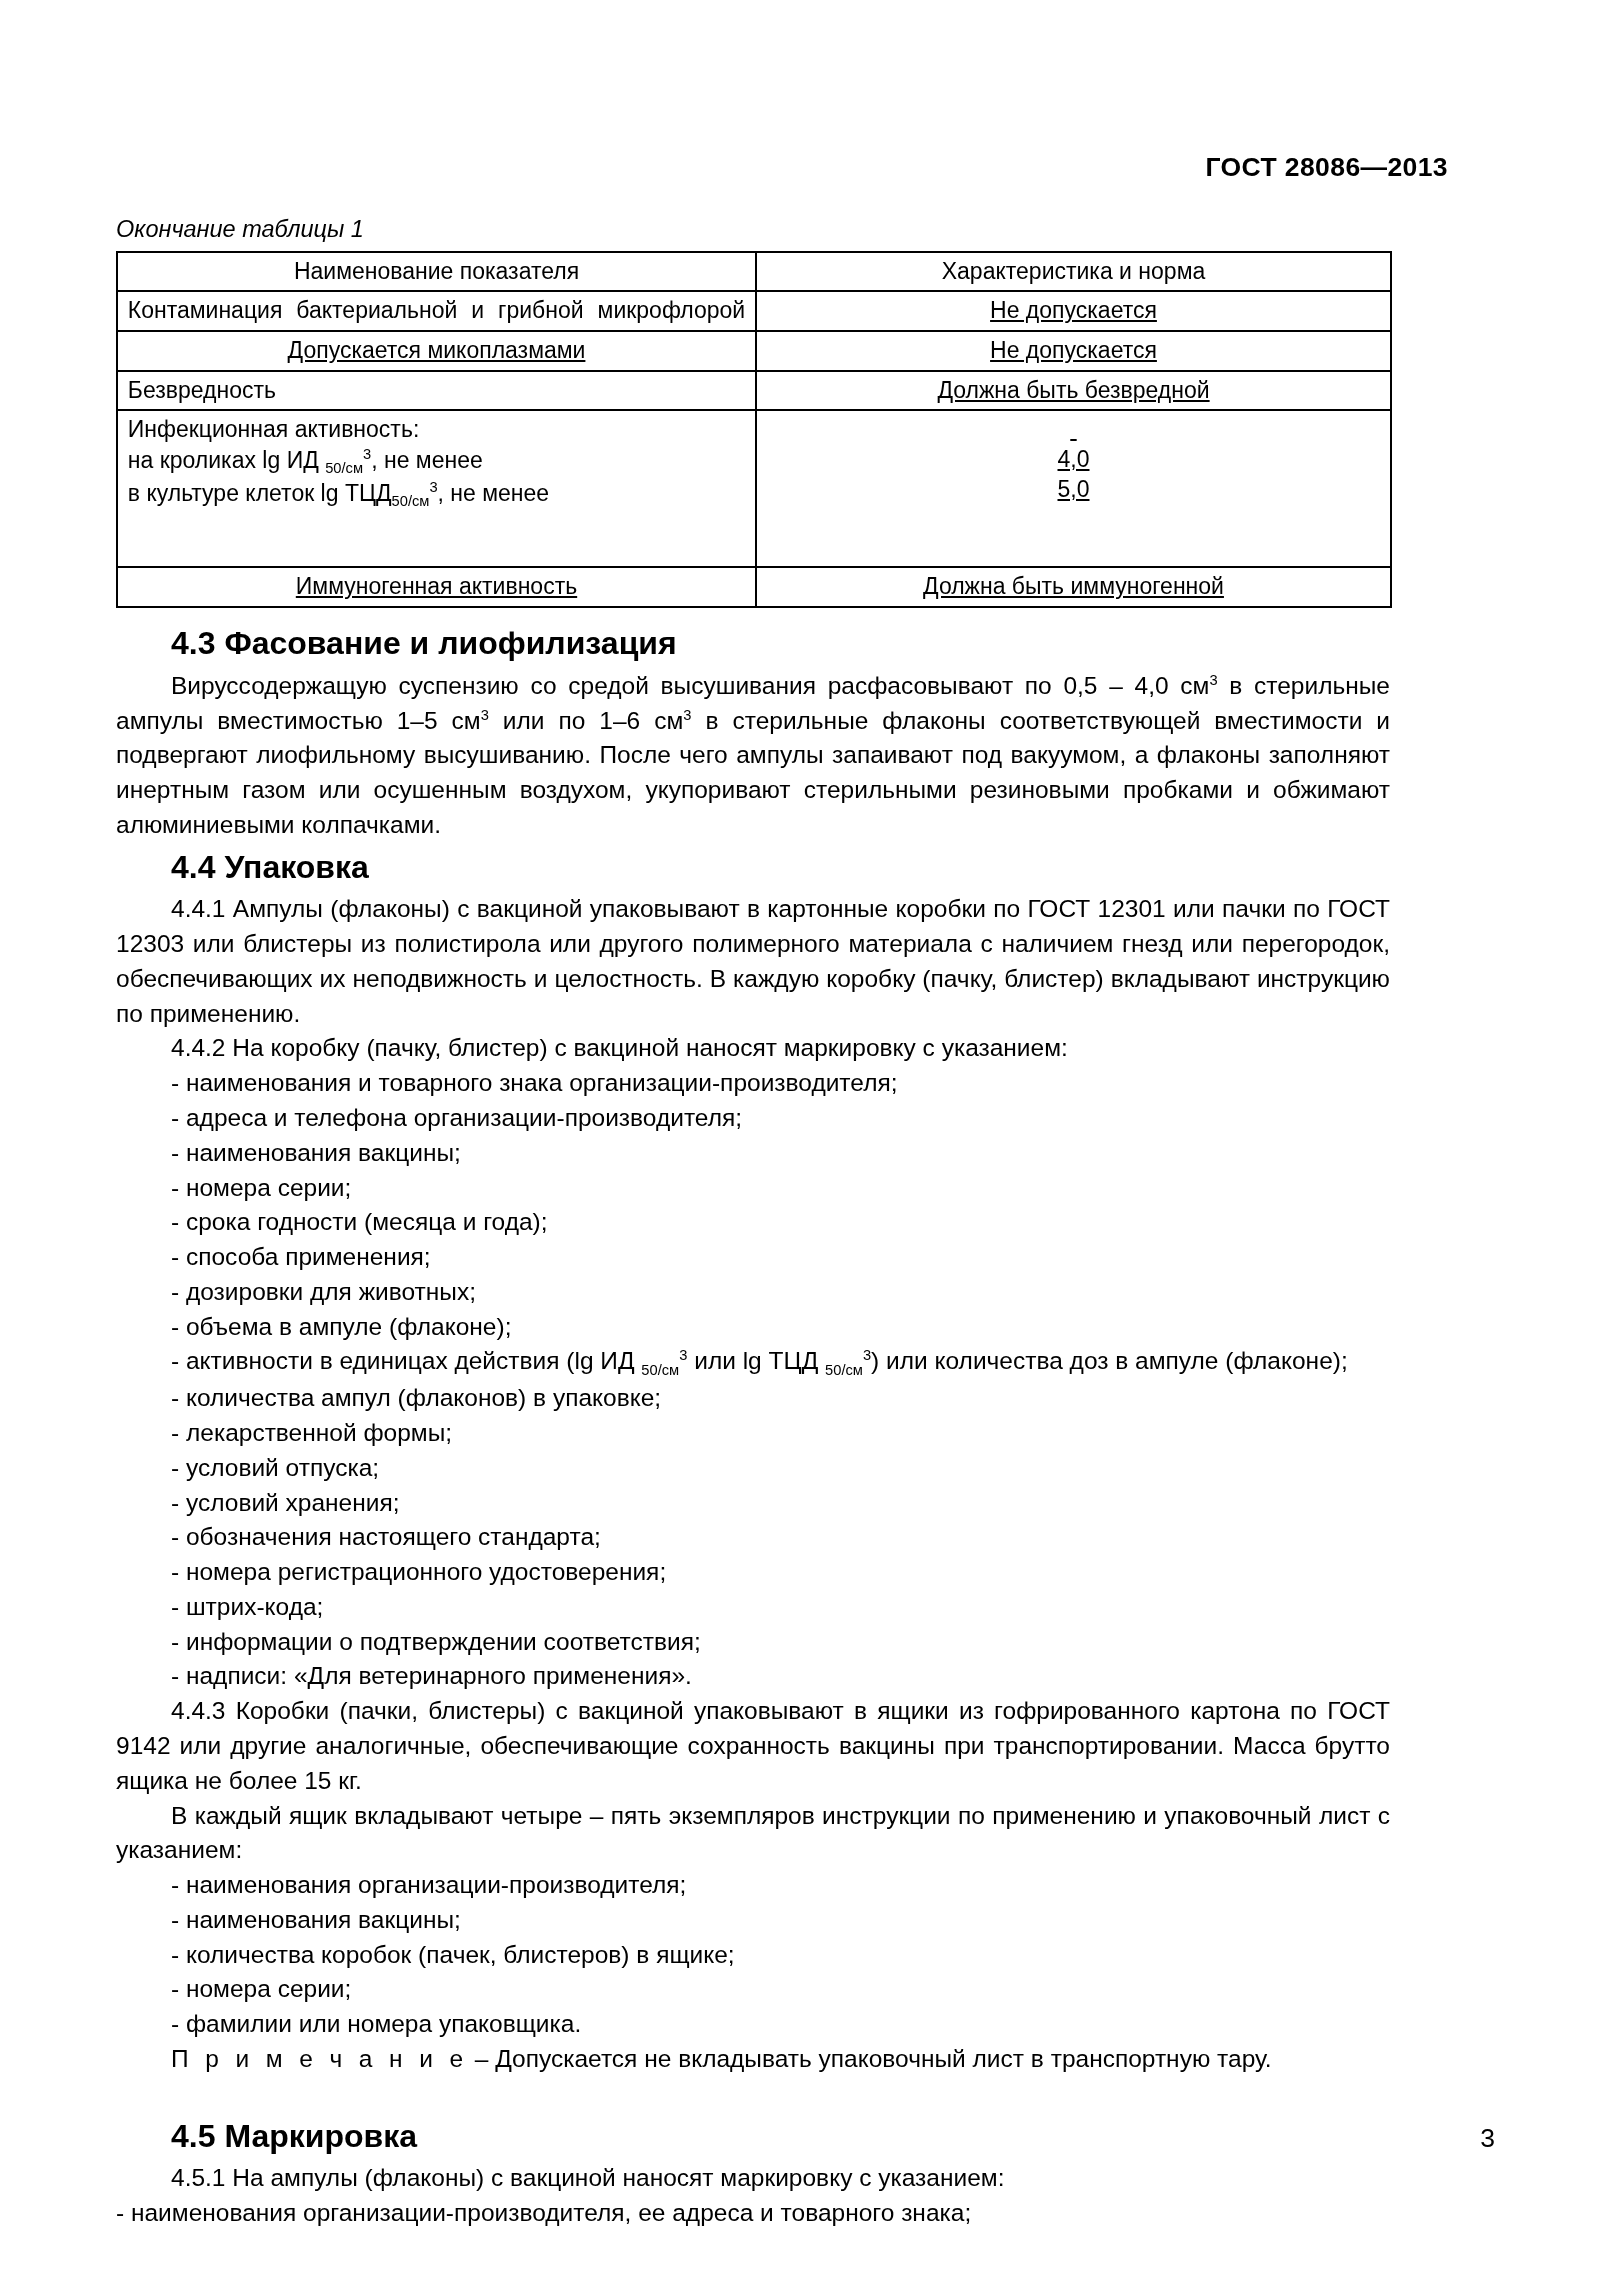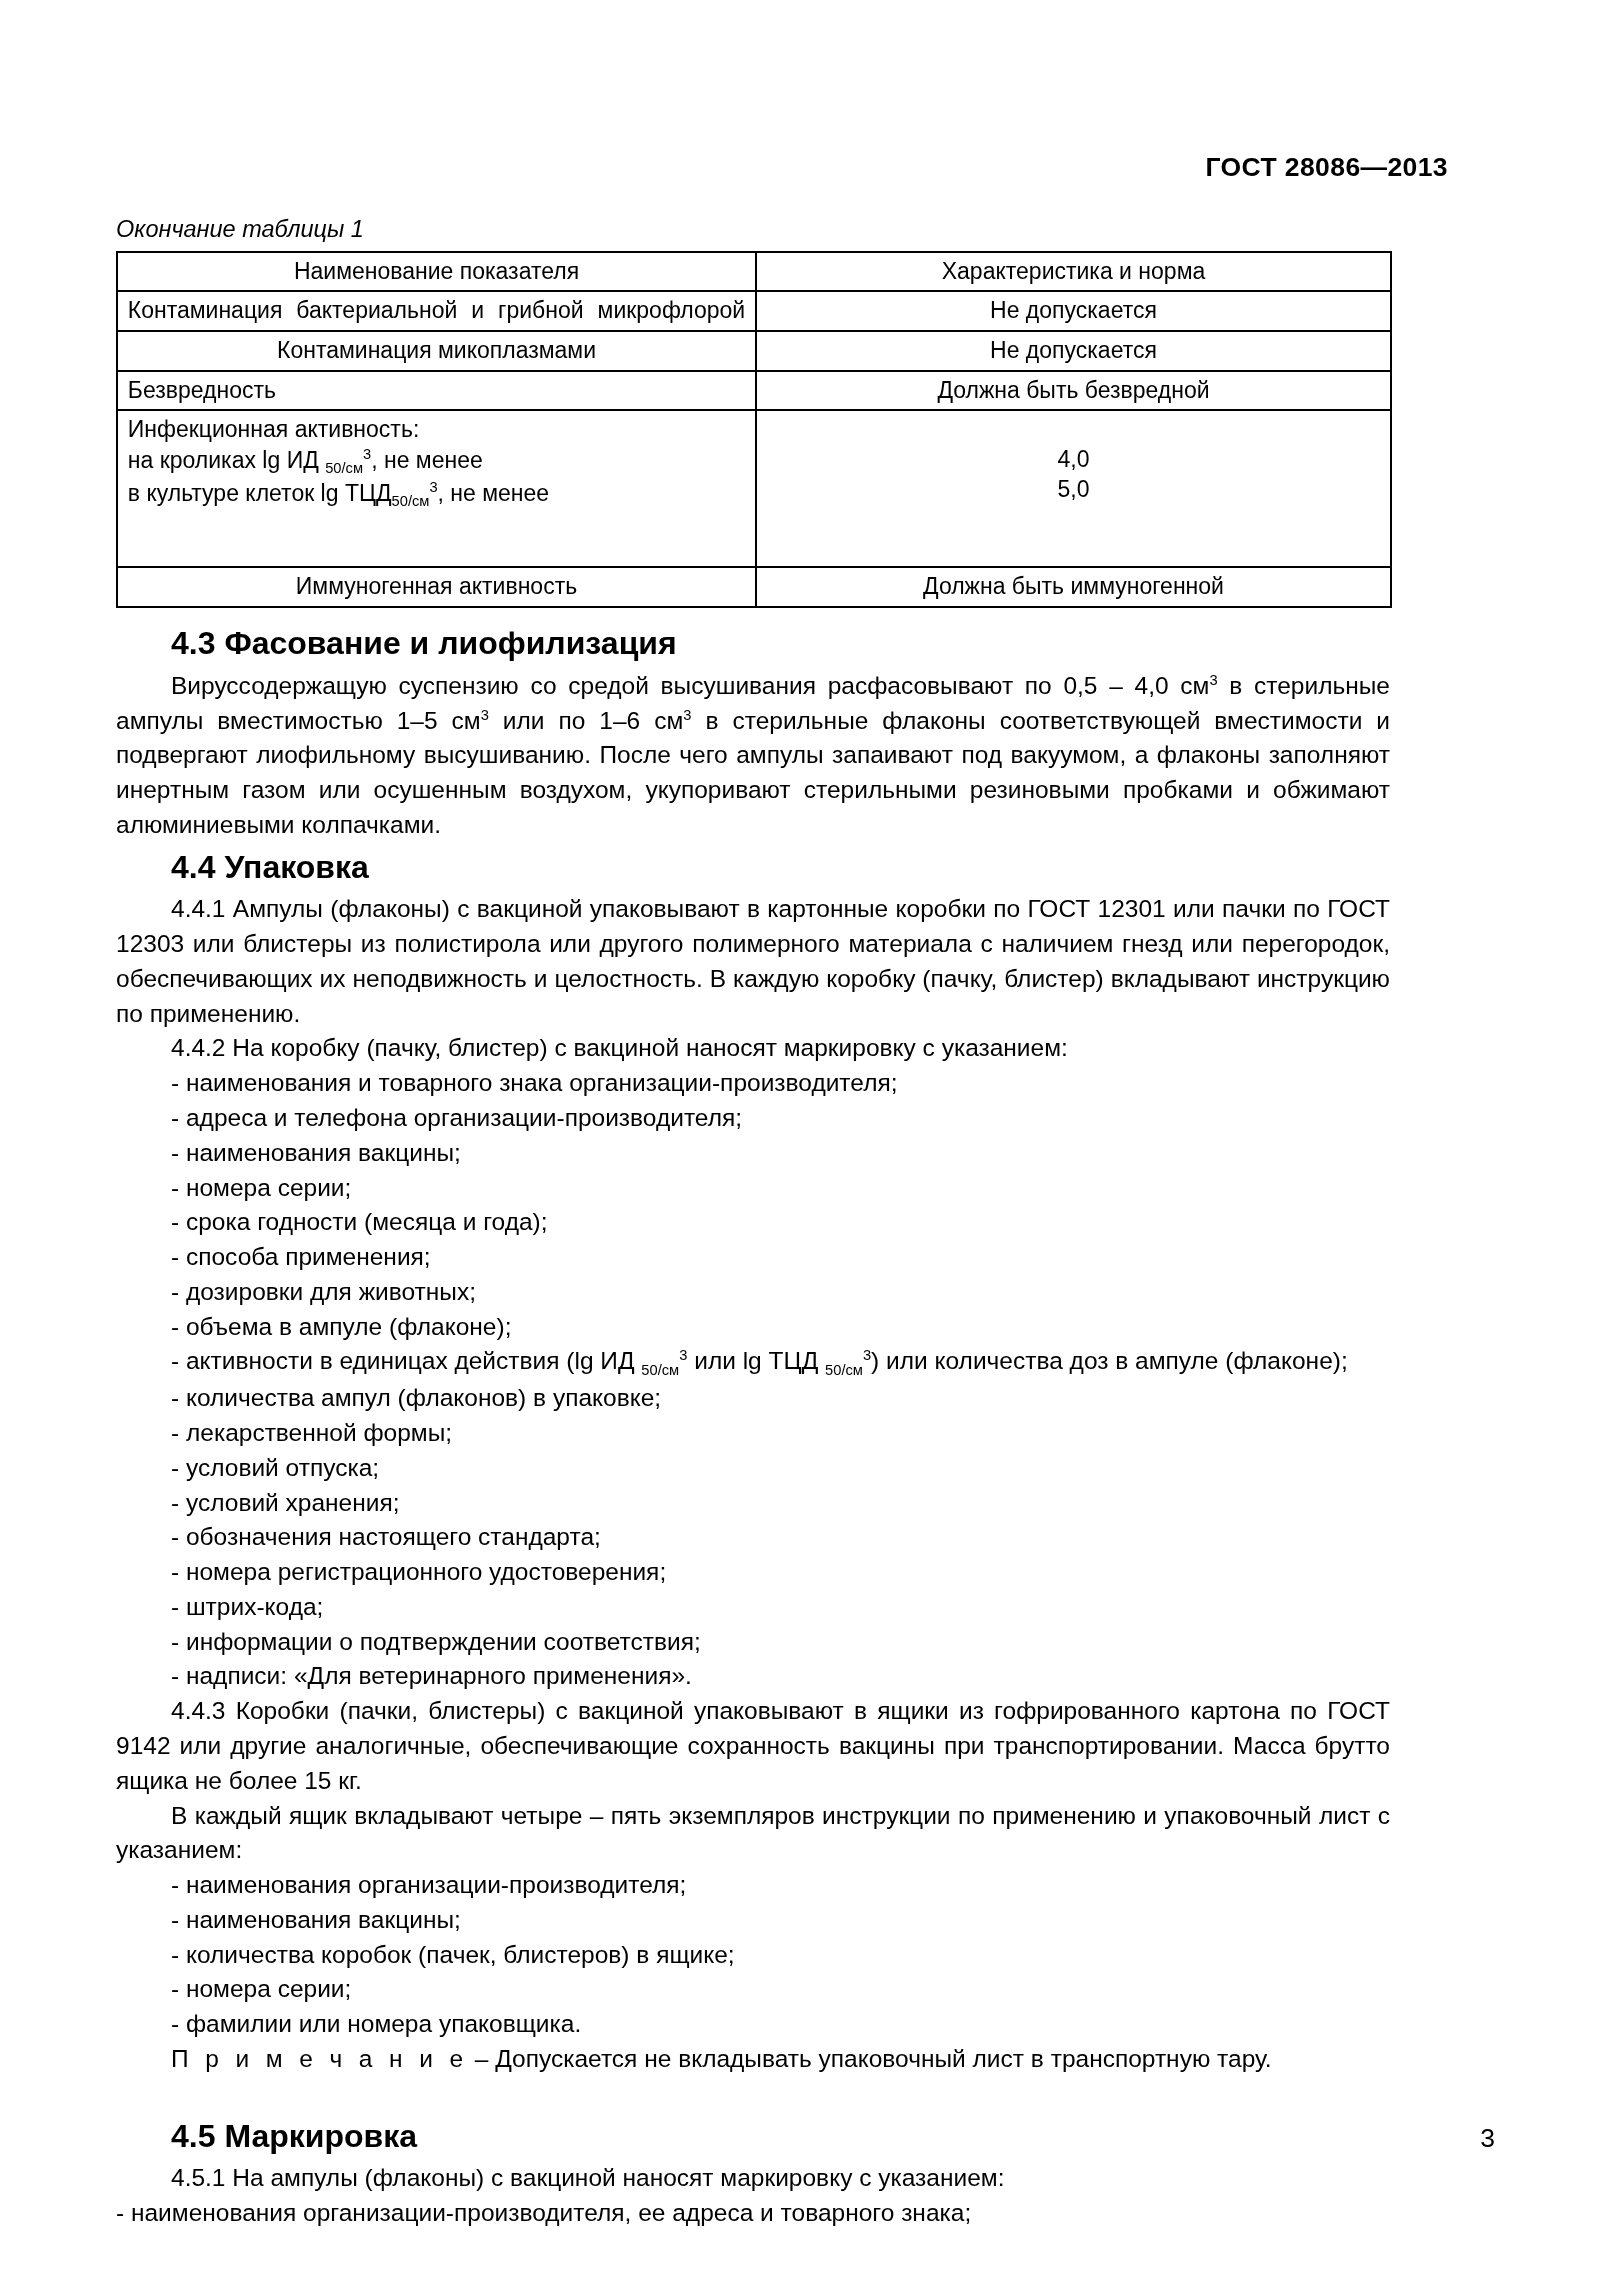--- a/index.html
+++ b/index.html
@@ -55,21 +55,21 @@
   }
   table.spec td {
     border: 2px solid #000;
     padding: 3.9px 9.8px;
     vertical-align: top;
     line-height: 1.3;
   }
   table.spec col.c1 { width: 639px; }
   table.spec col.c2 { width: 635px; }
 
-  .cell-center { text-align: center; }
+  .cell-center { text-align: center; text-decoration: underline; }
   .cell-left   { text-align: left; }
   .cell-just   { text-align: justify; text-align-last: justify; }
   .cell-vmid   { vertical-align: middle; }
 
   .row-head td { text-align: center; padding: 5.9px 9.8px; }
 
   .sub { font-size: 14.7px; vertical-align: sub; }
   .sup { font-size: 14.7px; vertical-align: super; }
   .tall td { height: 147px; }
 
@@ -139,21 +139,21 @@
           <td>Наименование показателя</td>
           <td>Характеристика и норма</td>
         </tr>
 
         <tr>
           <td class="cell-just">Контаминация бактериальной и грибной микрофлорой</td>
           <td class="cell-center cell-vmid">Не допускается</td>
         </tr>
 
         <tr>
-          <td class="cell-center">Контаминация микоплазмами</td>
+          <td class="cell-center">Допускается микоплазмами</td>
           <td class="cell-center">Не допускается</td>
         </tr>
 
         <tr>
           <td class="cell-left">Безвредность</td>
           <td class="cell-center">Должна быть безвредной</td>
         </tr>
 
         <tr class="tall">
           <td class="cell-left">

